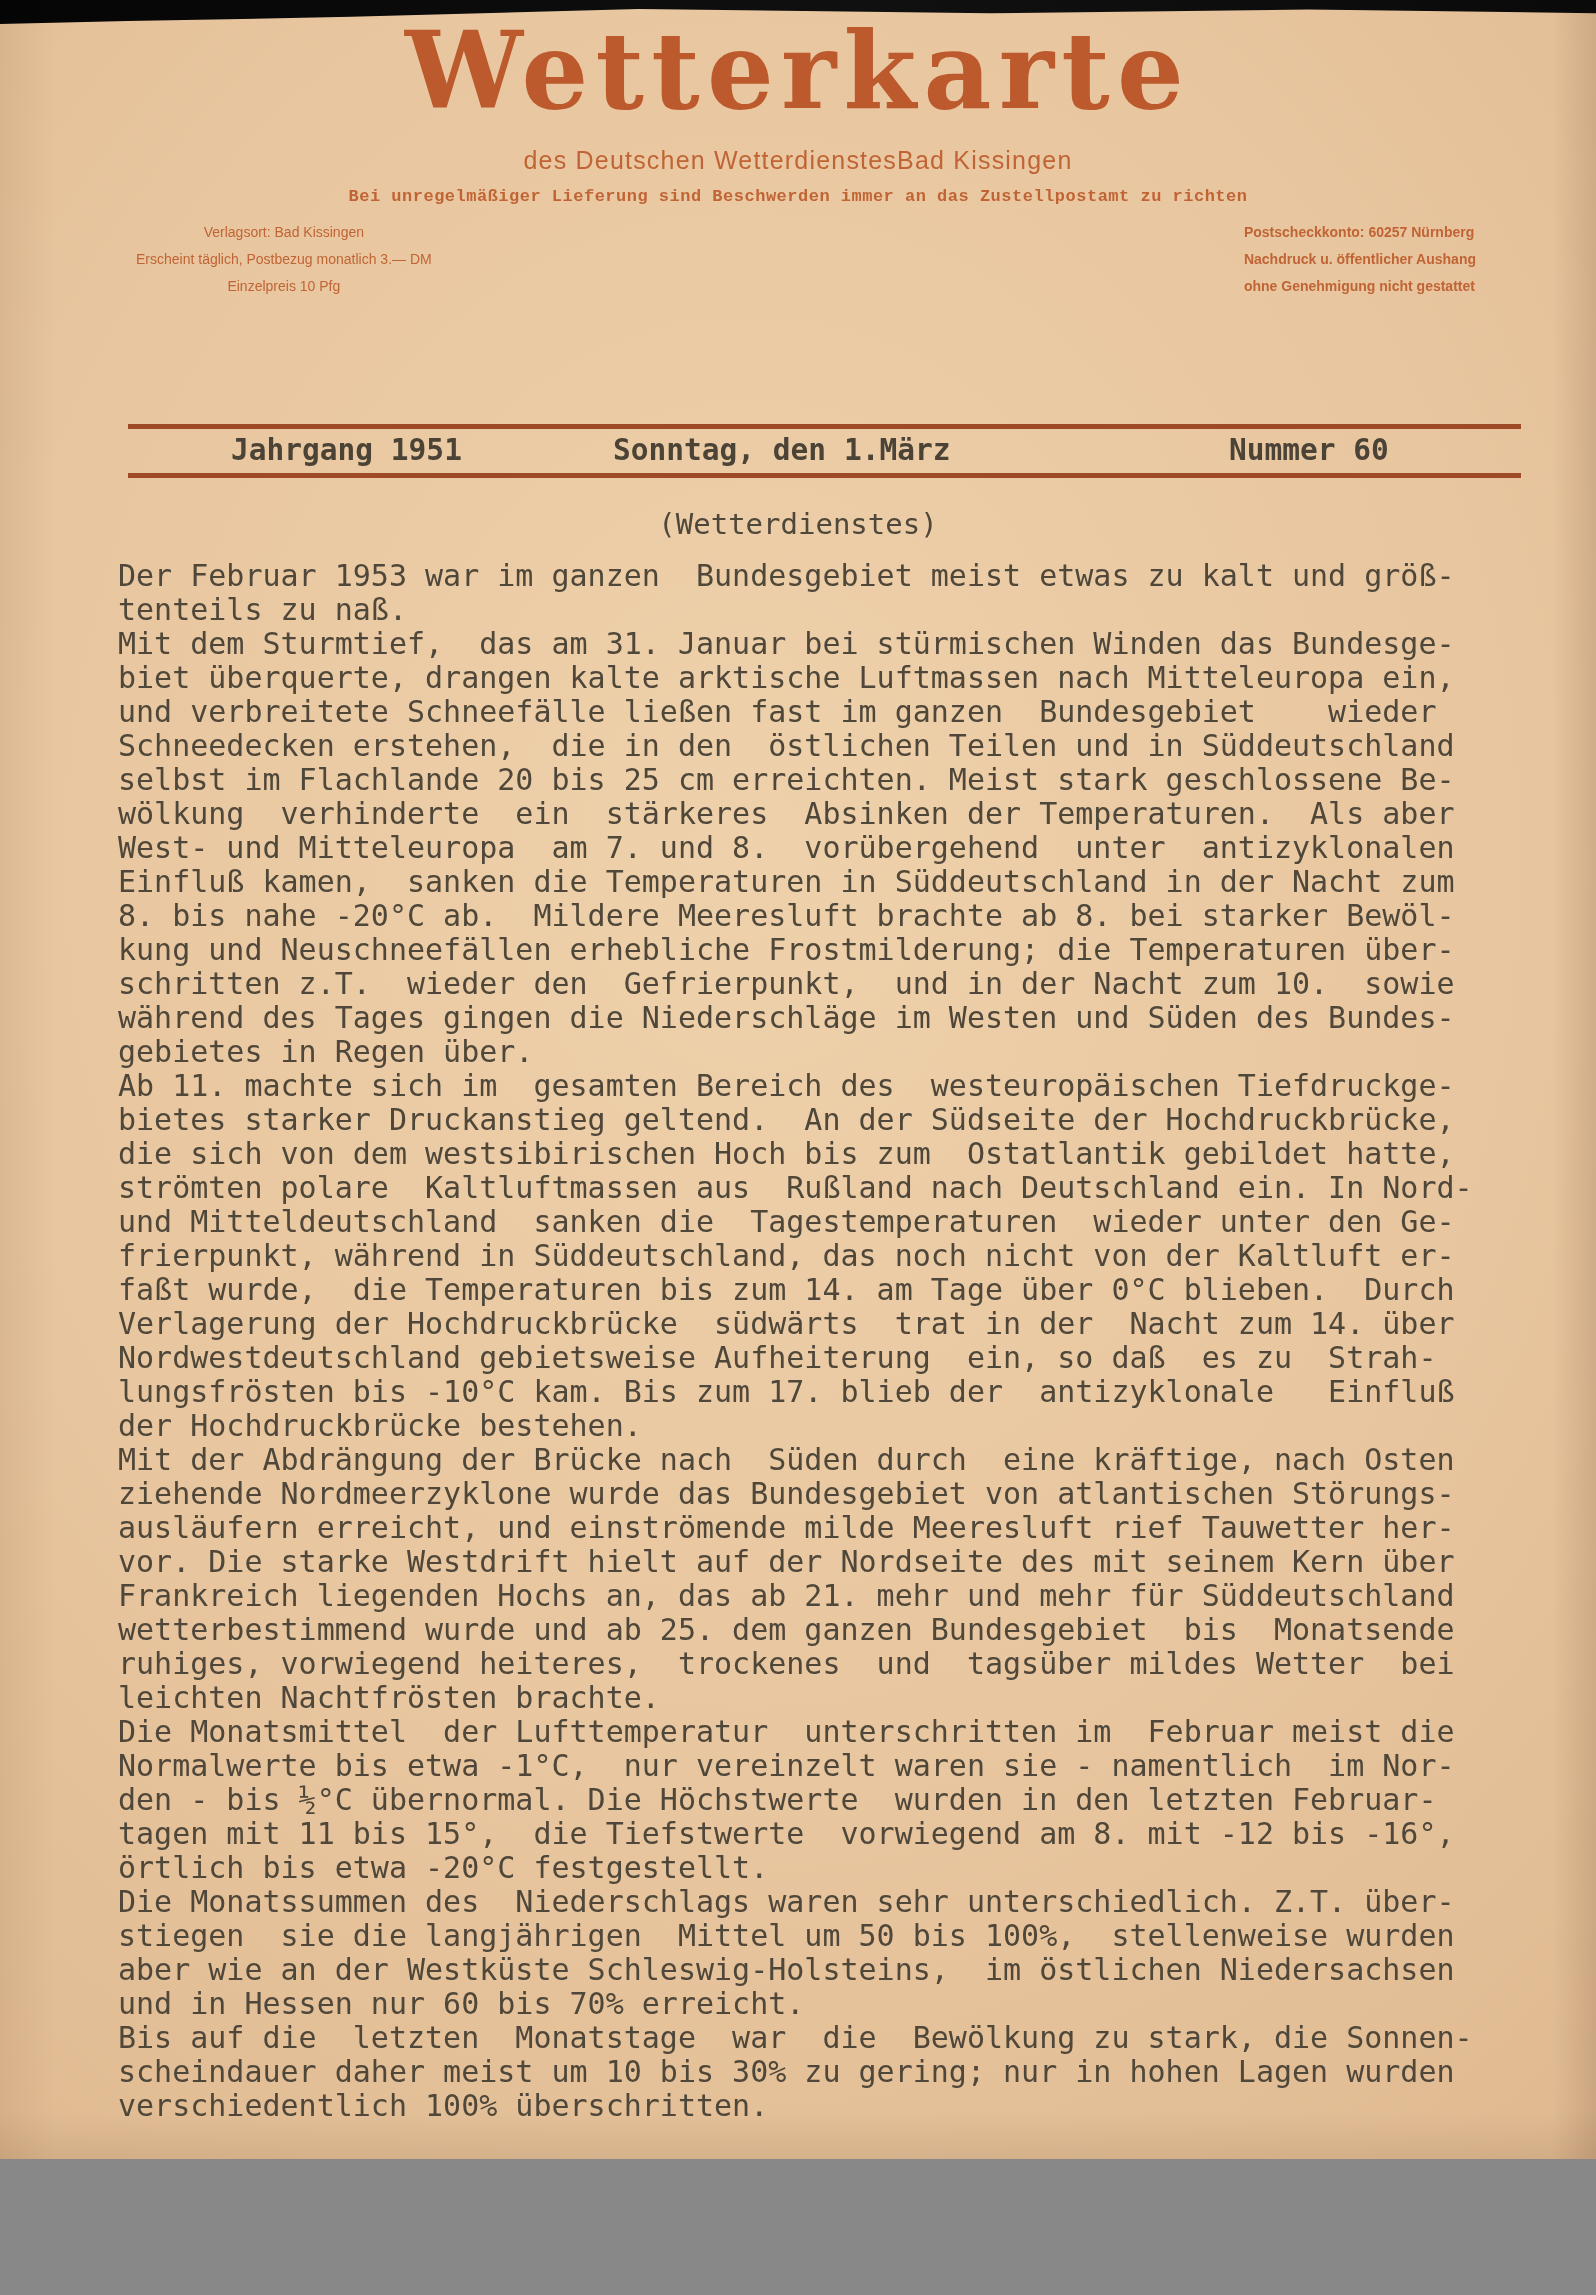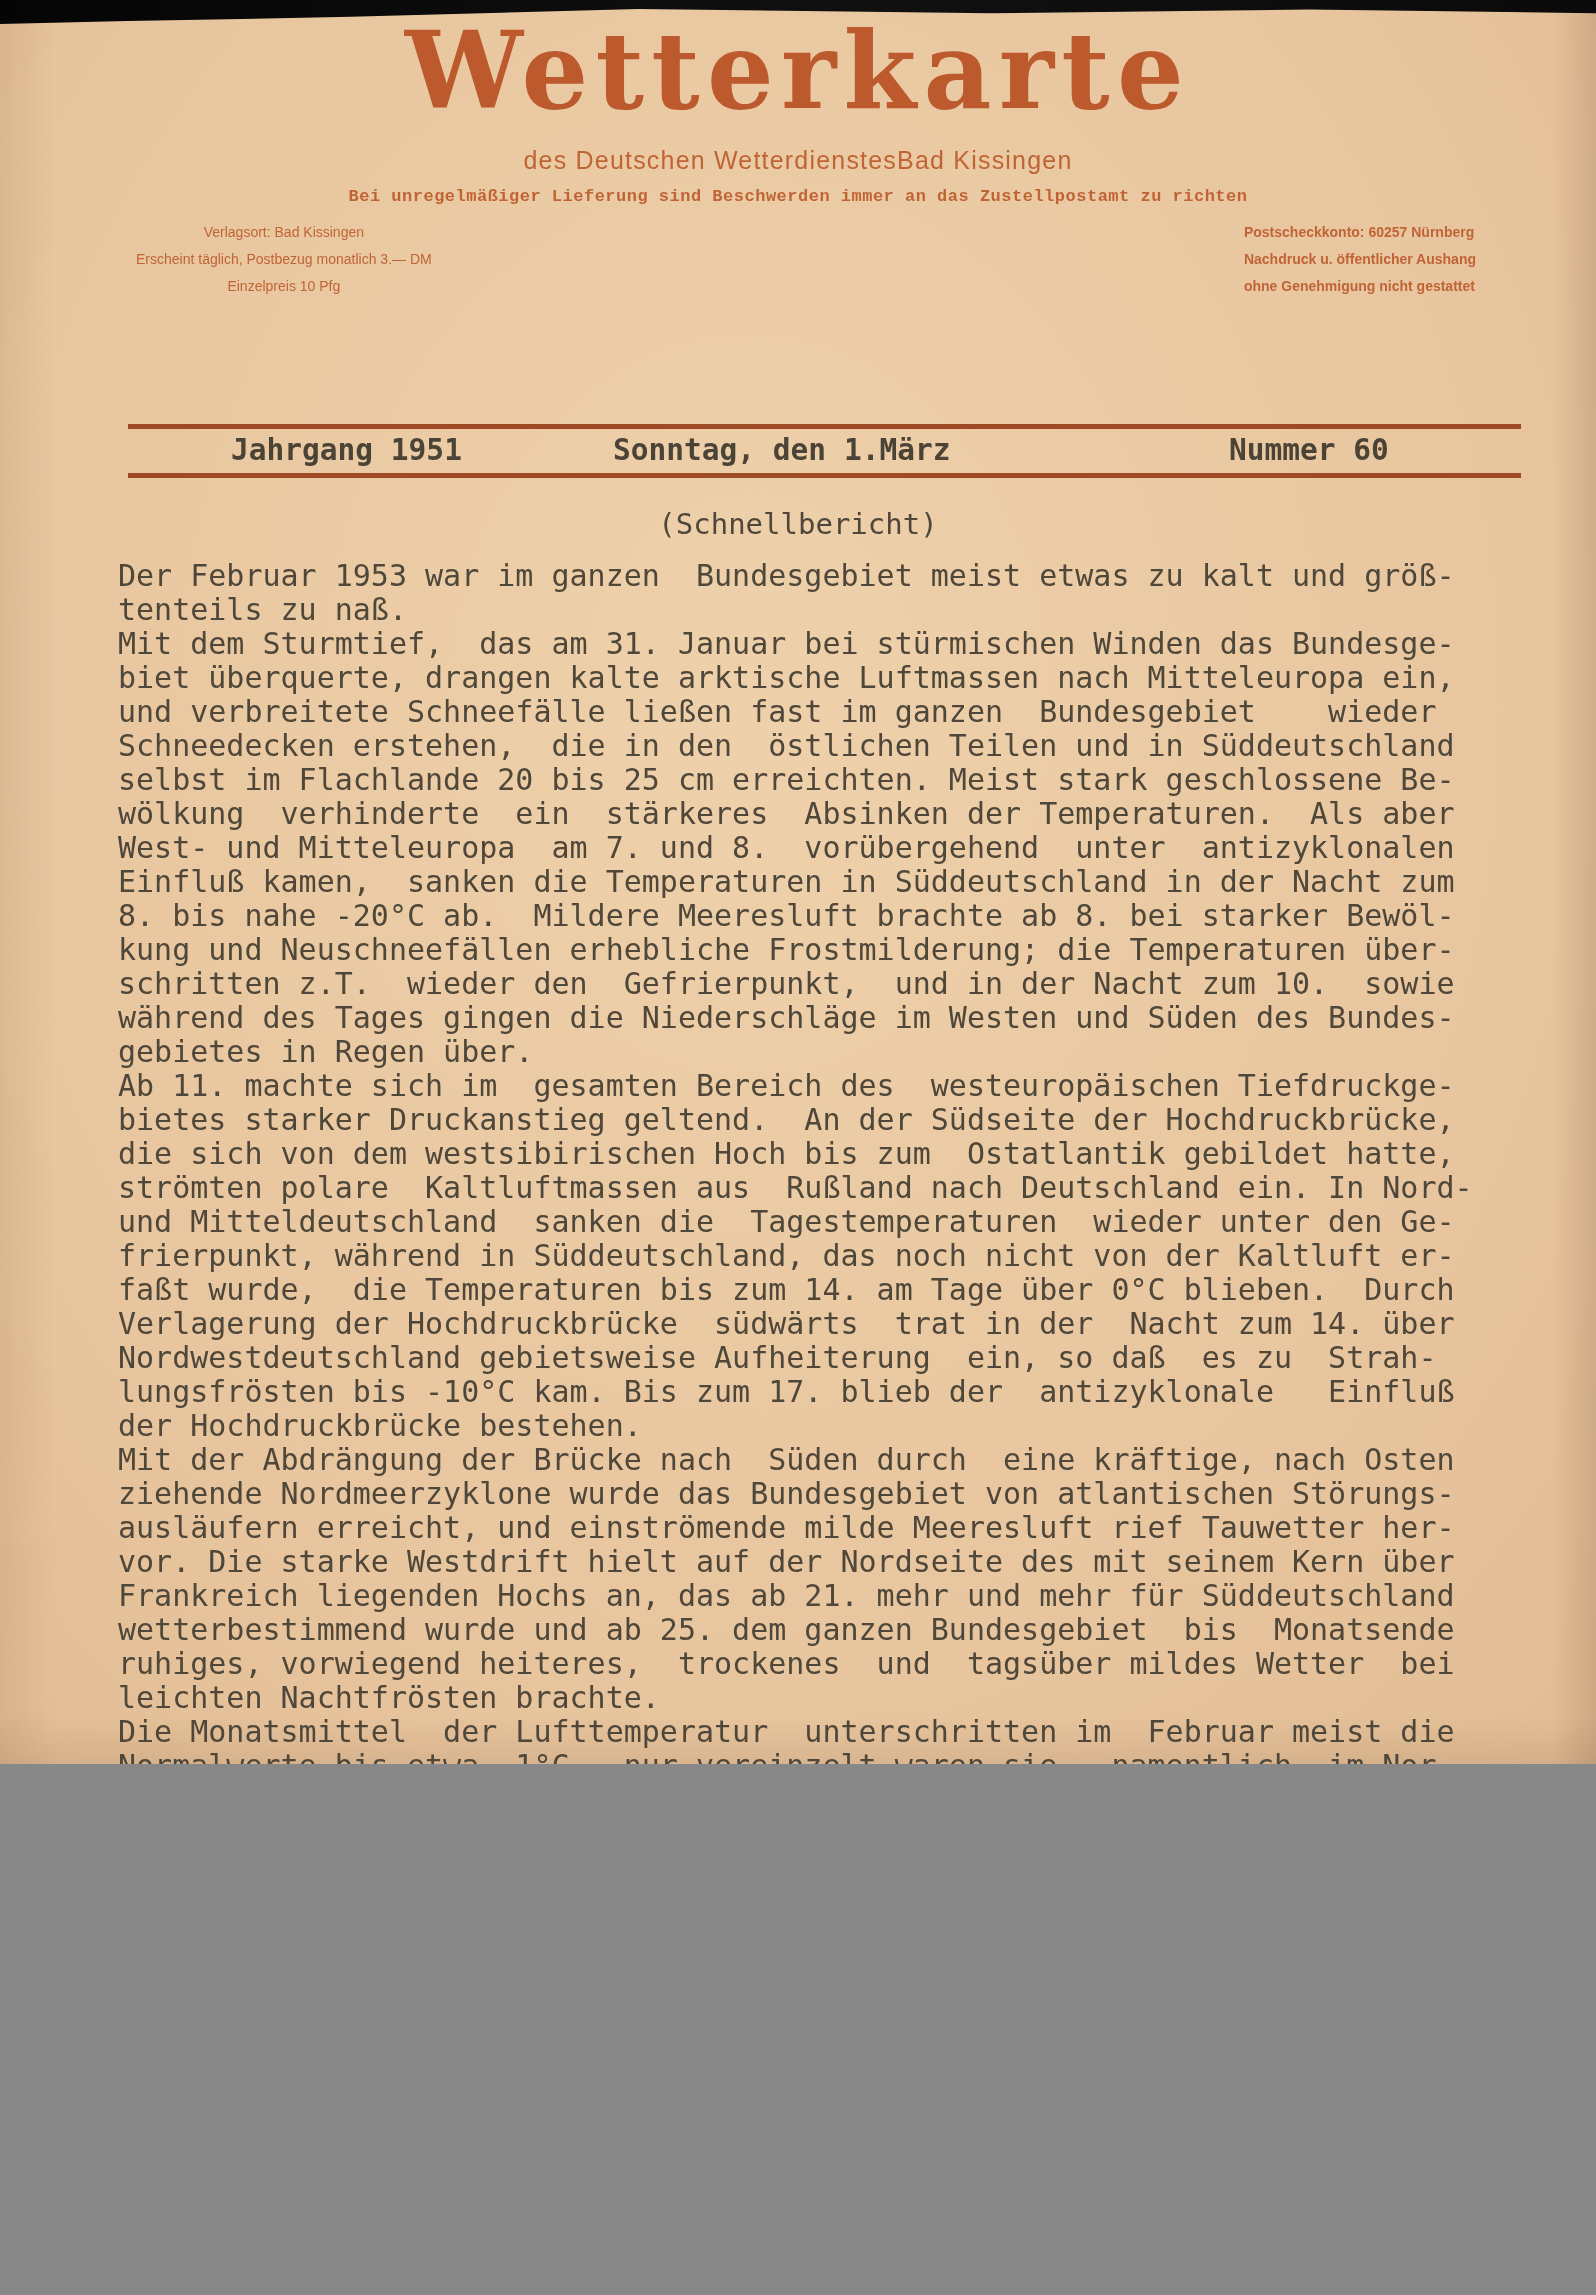--- a/index.html
+++ b/index.html
@@ -1,21 +1,21 @@
 <!DOCTYPE html>
 <html style="font-size:12.8px"><head>
 <meta charset="utf-8">
 <style>
   * { margin: 0; padding: 0; box-sizing: border-box; }
   html, body { background: #888; }
 
   .page {
     position: relative;
     width: 1596px;
-    height: 1764px;
+    height: 2159px;
     overflow: hidden;
     background:
       linear-gradient(to right, rgba(110,70,40,0.10) 0, rgba(0,0,0,0) 56px),
       linear-gradient(to left, rgba(90,55,35,0.16) 0, rgba(0,0,0,0) 44px),
       linear-gradient(to top, rgba(90,55,35,0.10) 0, rgba(0,0,0,0) 48px),
       radial-gradient(ellipse 1357px 1676px at 47% 40%, #eed1ab 0%, #e8c69f 55%, #dfb990 100%);
     font-family: "DejaVu Sans Mono", monospace;
     color: #4f4739;
   }
 
@@ -176,21 +176,21 @@
 
   <div class="issue-line">
     <span class="issue-volume">Jahrgang 1951</span>
     <span class="issue-date">Sonntag, den 1.März</span>
     <span class="issue-number">Nummer 60</span>
   </div>
 
   <div class="rule rule-bottom"></div>
 
   <main class="article">
-    <div class="article-subtitle">(Schnellbericht)</div>
+    <div class="article-subtitle">(Wetterdienstes)</div>
     <div class="body-text">Der Februar 1953 war im ganzen  Bundesgebiet meist etwas zu kalt und größ-
 tenteils zu naß.
 Mit dem Sturmtief,  das am 31. Januar bei stürmischen Winden das Bundesge-
 biet überquerte, drangen kalte arktische Luftmassen nach Mitteleuropa ein,
 und verbreitete Schneefälle ließen fast im ganzen  Bundesgebiet    wieder
 Schneedecken erstehen,  die in den  östlichen Teilen und in Süddeutschland
 selbst im Flachlande 20 bis 25 cm erreichten. Meist stark geschlossene Be-
 wölkung  verhinderte  ein  stärkeres  Absinken der Temperaturen.  Als aber
 West- und Mitteleuropa  am 7. und 8.  vorübergehend  unter  antizyklonalen
 Einfluß kamen,  sanken die Temperaturen in Süddeutschland in der Nacht zum

